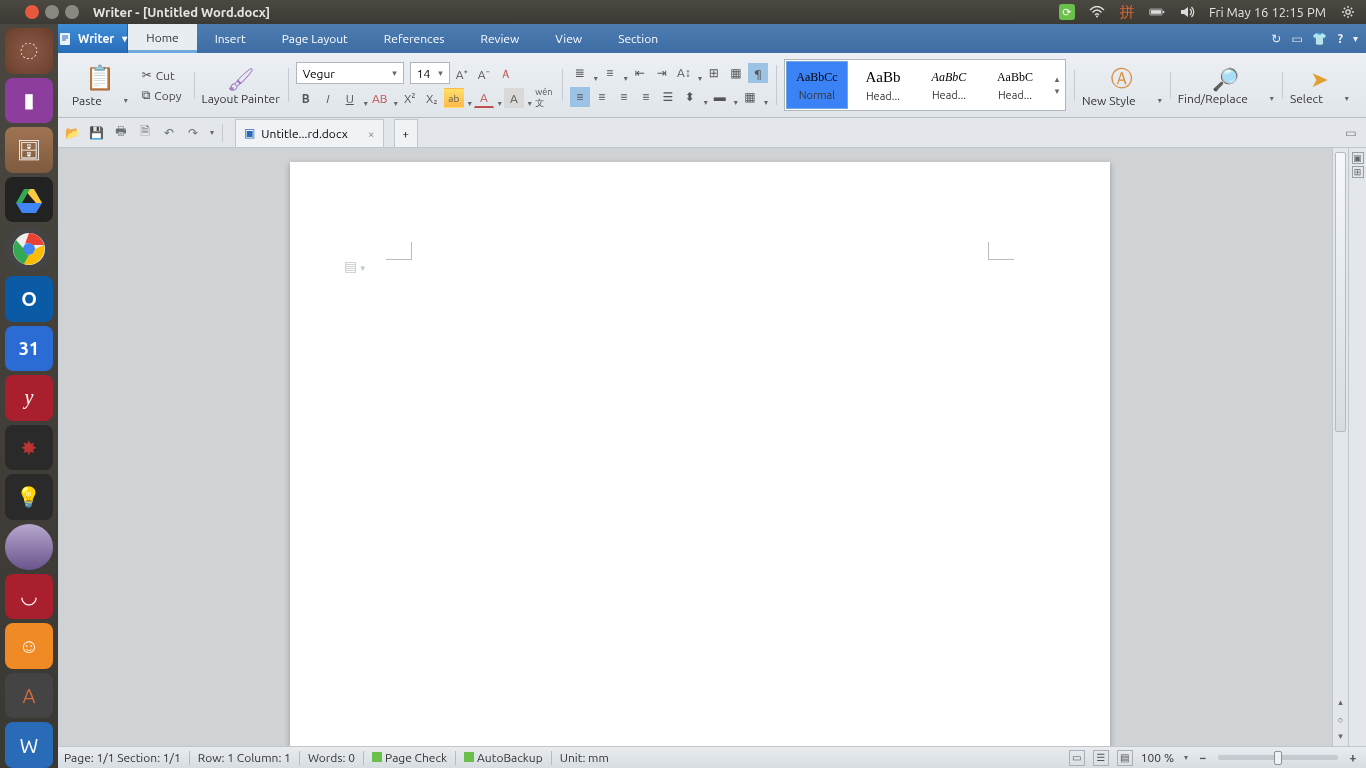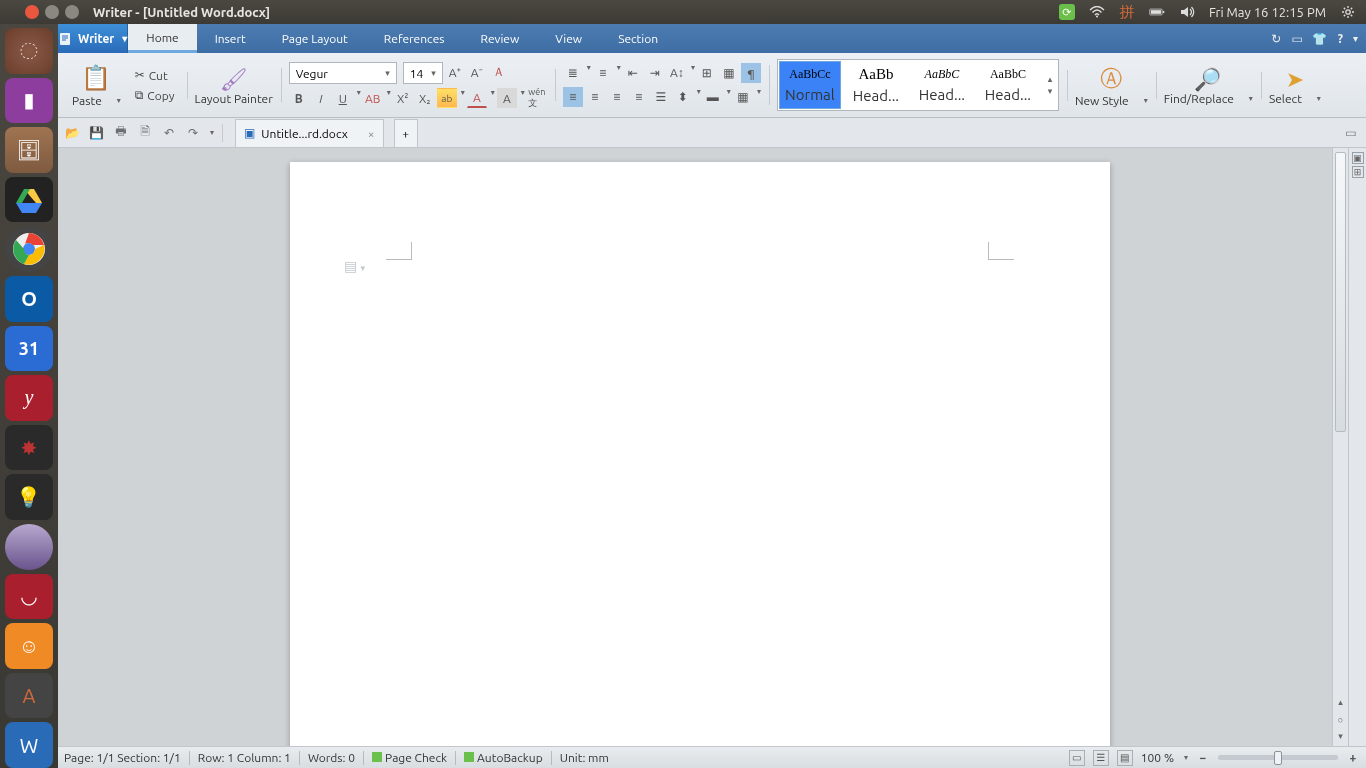--- a/index.html
+++ b/index.html
@@ -119,40 +119,40 @@
 }
 .rgrp { display:flex; flex-direction:column; align-items:center; padding:0 8px; position:relative;}
 .rgrp + .rgrp::before { content:""; position:absolute; left:0; top:6px; bottom:6px; width:1px; background:#c4cad0;}
 .vstack { display:flex; flex-direction:column; gap:2px;}
 .hstack { display:flex; align-items:center; gap:4px;}
 .rbtn { height:18px; display:flex; align-items:center; gap:4px; padding:0 4px; cursor:pointer; color:#444;}
 .paste-ico { font-size:24px; color:#e5b43c;}
 .paint-ico { font-size:22px; color:#a37bc4;}
 .dd-small{font-size:8px;color:#666;margin-left:2px;}
 
-.fmt-row { display:flex; align-items:flex-start; gap:2px;}
+.fmt-row { display:flex; align-items:flex-end; gap:2px;}
 .fselect {
   border:1px solid #b0b6bc; background:#fff; height:22px;
   display:flex; align-items:center; padding:0 6px;
 }
 .fselect.name{width:108px;}
 .fselect.size{width:40px; margin-left:4px;}
 .fselect .dd{margin-left:auto;font-size:9px;color:#666;}
 .mini{ width:20px; height:20px; display:inline-flex; align-items:center; justify-content:center; border:1px solid transparent; cursor:pointer; color:#555;}
 
 .styles { display:flex; gap:4px; align-items:stretch; border:1px solid #b0b6bc; background:#fff; height:52px; padding:1px;}
 .stylecell { width:62px; display:flex; flex-direction:column; align-items:center; justify-content:center; gap:4px; cursor:pointer;}
 .stylecell.active{border:1px solid #6fa8dc; background:#3b82f6;}
 .spv { font-family: "Times New Roman", serif;}
 .spv.b{font-weight:normal;}
 .spv.i{font-style:italic;}
-.stylelab{font-size:15px;color:#333;}
+.stylelab{font-size:11px;color:#333;}
 .style-dd{width:14px;display:flex;flex-direction:column;justify-content:center;align-items:center;color:#666;font-size:9px;gap:2px;}
 
-.rlabel { display:flex; align-items:center; gap:13px; font-size:12px; color:#333; cursor:pointer;}
+.rlabel { display:flex; align-items:center; gap:20px; font-size:12px; color:#333; cursor:pointer;}
 .bigico{font-size:22px;}
 
 
 .qbar {
   height: 30px;
   background: #e3e6ea;
   border-bottom:1px solid #c0c6cc;
   display:flex;
   align-items:center;
   padding:0 6px;

